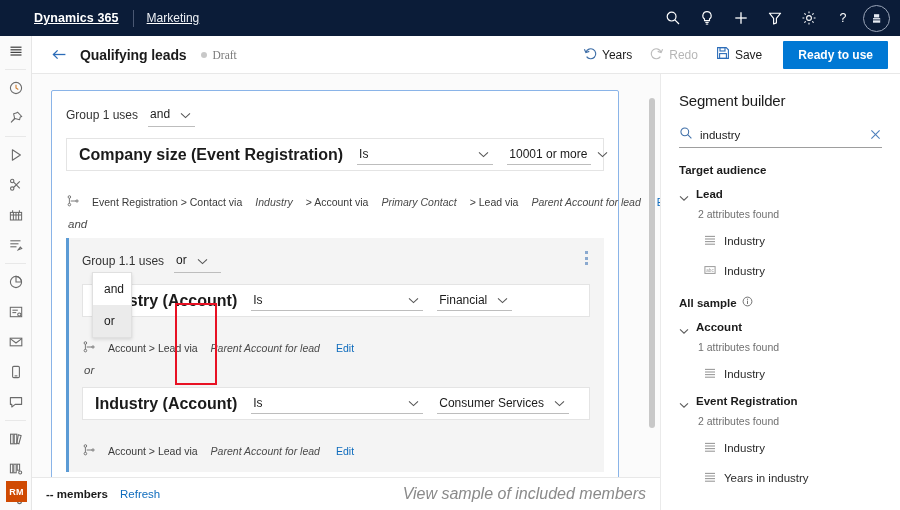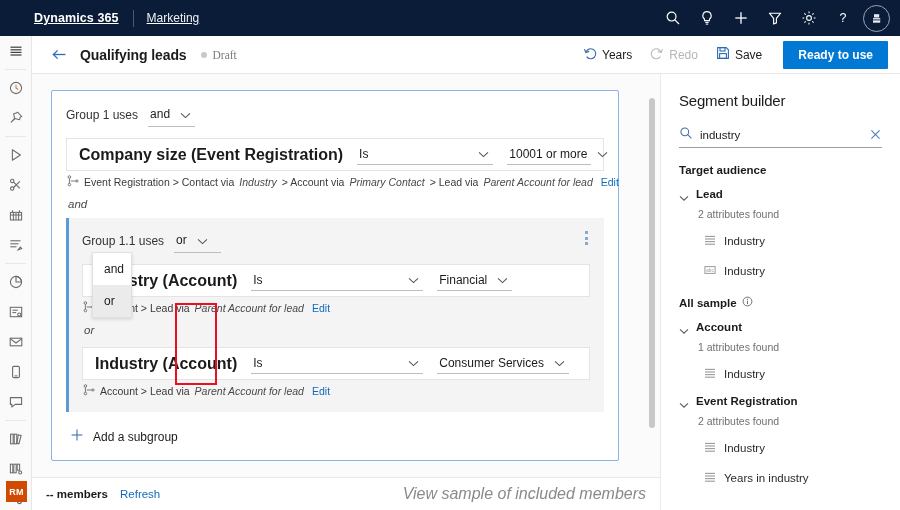--- a/index.html
+++ b/index.html
@@ -161,22 +161,22 @@
     display: flex; align-items: center;
     padding: 0 4px 0 2px;
     cursor: pointer;
   }
   .cond-field .txt { font-size: 12px; color: #1b1b1b; white-space: nowrap; }
   .cond-field .chev { margin-left: auto; padding-left: 10px; display: flex; }
   .op-field { width: 172px; }
   .val-field { min-width: 62px; }
 
   .path-row {
-    display: flex; align-items: center; gap: 5px;
-    margin-top: 4px; padding-left: 1px;
+    display: flex; align-items: center; gap: 13px;
+    margin-top: 24px; padding-left: 1px;
     font-size: 10.5px; color: #3a3a3a;
   }
   .path-seg { white-space: nowrap; }
   .path-seg.ital { font-style: italic; color: #4a4a4a; }
   .path-edit { color: #0f6cbd; cursor: pointer; font-size: 10.5px; margin-left: 3px; }
 
   .conj-line {
     font-size: 11.5px; color: #4a4a4a; font-style: italic;
     margin-top: 9px; padding-left: 2px;
   }

